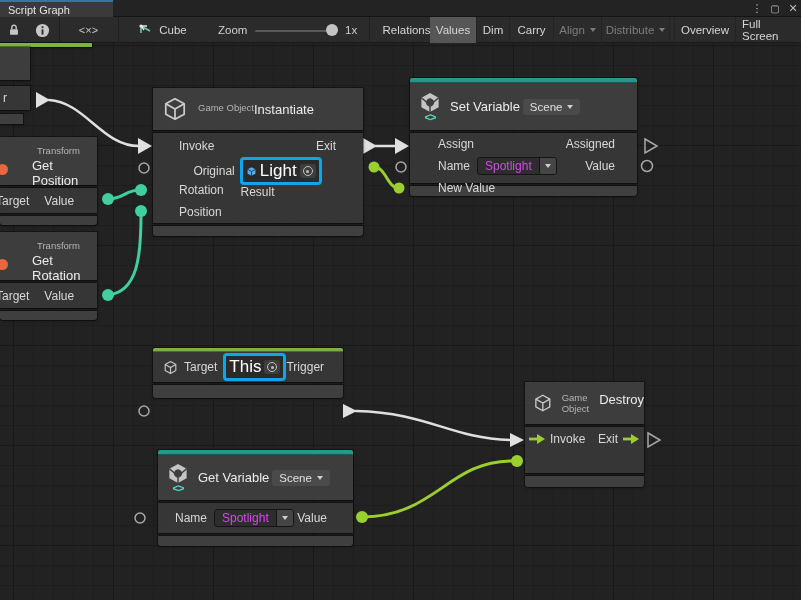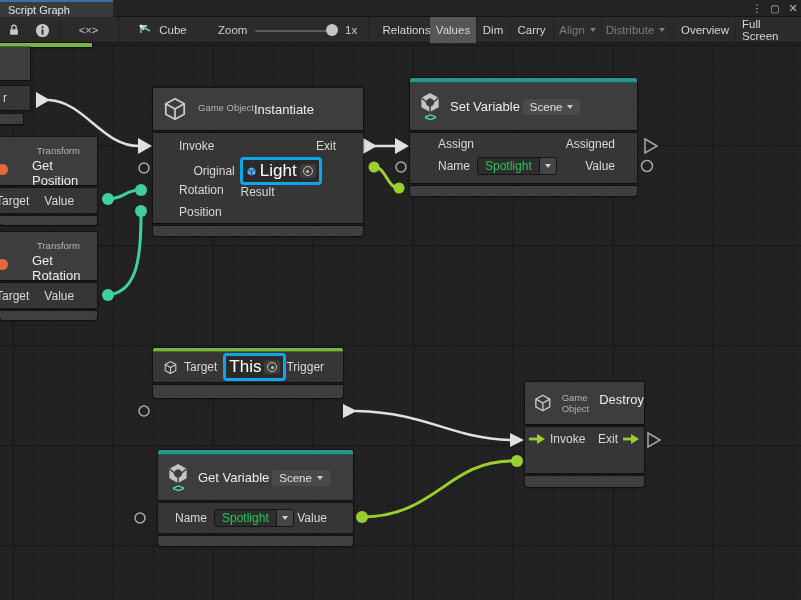--- a/index.html
+++ b/index.html
@@ -46,21 +46,21 @@
   .foot{background:#3f3f3f;border-radius:0 0 3px 3px;}
   .row{display:flex;align-items:center;font-size:12px;color:#d8d8d8;}
   .cat{font-size:9.5px;color:#b5b5b5;line-height:11px;}
   .title{font-size:13px;color:#ececec;line-height:15px;}
   .hcol{display:flex;flex-direction:row;justify-content:center;}
   .vicon{display:flex;flex-direction:column;align-items:center;line-height:9px;}
   .vicon .ab{font-size:11px;font-weight:bold;color:#4fe3c6;letter-spacing:-1px;line-height:10px;}
   .ddbtn{display:inline-flex;align-items:center;background:#4a4a4a;border-radius:3px;
     padding:2px 7px;font-size:11.5px;color:#e0e0e0;}
   .ddfield{display:inline-flex;align-items:stretch;background:#2d2d2d;border:1px solid #151515;border-radius:3px;overflow:hidden;}
-  .ddfield .txt{padding:1px 7px;font-size:12px;color:#22c55e;display:flex;align-items:center;}
+  .ddfield .txt{padding:1px 7px;font-size:12px;color:#d946ef;display:flex;align-items:center;}
   .ddfield .arr{background:#454545;display:flex;align-items:center;padding:0 5px;border-left:1px solid #151515;}
   .objfield{display:inline-flex;align-items:center;background:#2a2a2a;border:3px solid #0ea5e9;border-radius:4px;
     padding:1px 3px;gap:3px;font-size:17px;color:#ffffff;}
   .pickwrap{display:inline-flex;align-items:center;justify-content:center;background:#3e3e3e;border-radius:3px;
     width:16px;height:14px;}
   .picker{position:relative;width:10px;height:10px;border:1.4px solid #c0c0c0;border-radius:50%;}
   .picker::after{content:"";position:absolute;left:50%;top:50%;width:3px;height:3px;margin:-1.5px 0 0 -1.5px;
     background:#c0c0c0;border-radius:50%;}
   .odot{position:absolute;width:11px;height:11px;border-radius:50%;background:var(--orange-dot);}
   .limearrow{display:inline-block;}
@@ -276,20 +276,23 @@
           <span>Name</span>
           <span class="ddfield">
             <span class="txt">Spotlight</span>
             <span class="arr">
                 <span class="caret" style="margin-left:0;"></span>
               </span>
           </span>
         </span>
         <span>Value</span>
       </div>
+      <div class="row" style="height:22px;">
+        <span>New Value</span>
+      </div>
     </div>
     <div class="sec foot" style="height:10px;"></div>
   </div>
 
   <div class="node" style="left:153px;top:348px;width:190px;">
     <div class="sec strip" style="height:4px;background:var(--event-green);"></div>
     <div class="sec nbody row" style="height:30px;padding:0 24px 0 10px;justify-content:space-between;">
       <span style="display:inline-flex;align-items:center;gap:6px;">
         <svg width="15" height="15" viewBox="0 0 24 24">
           <path d="M12 2.5 L20.5 7.2 V16.8 L12 21.5 L3.5 16.8 V7.2 Z" fill="none" stroke="#c8c8c8" stroke-width="1.8" stroke-linejoin="round"></path>

